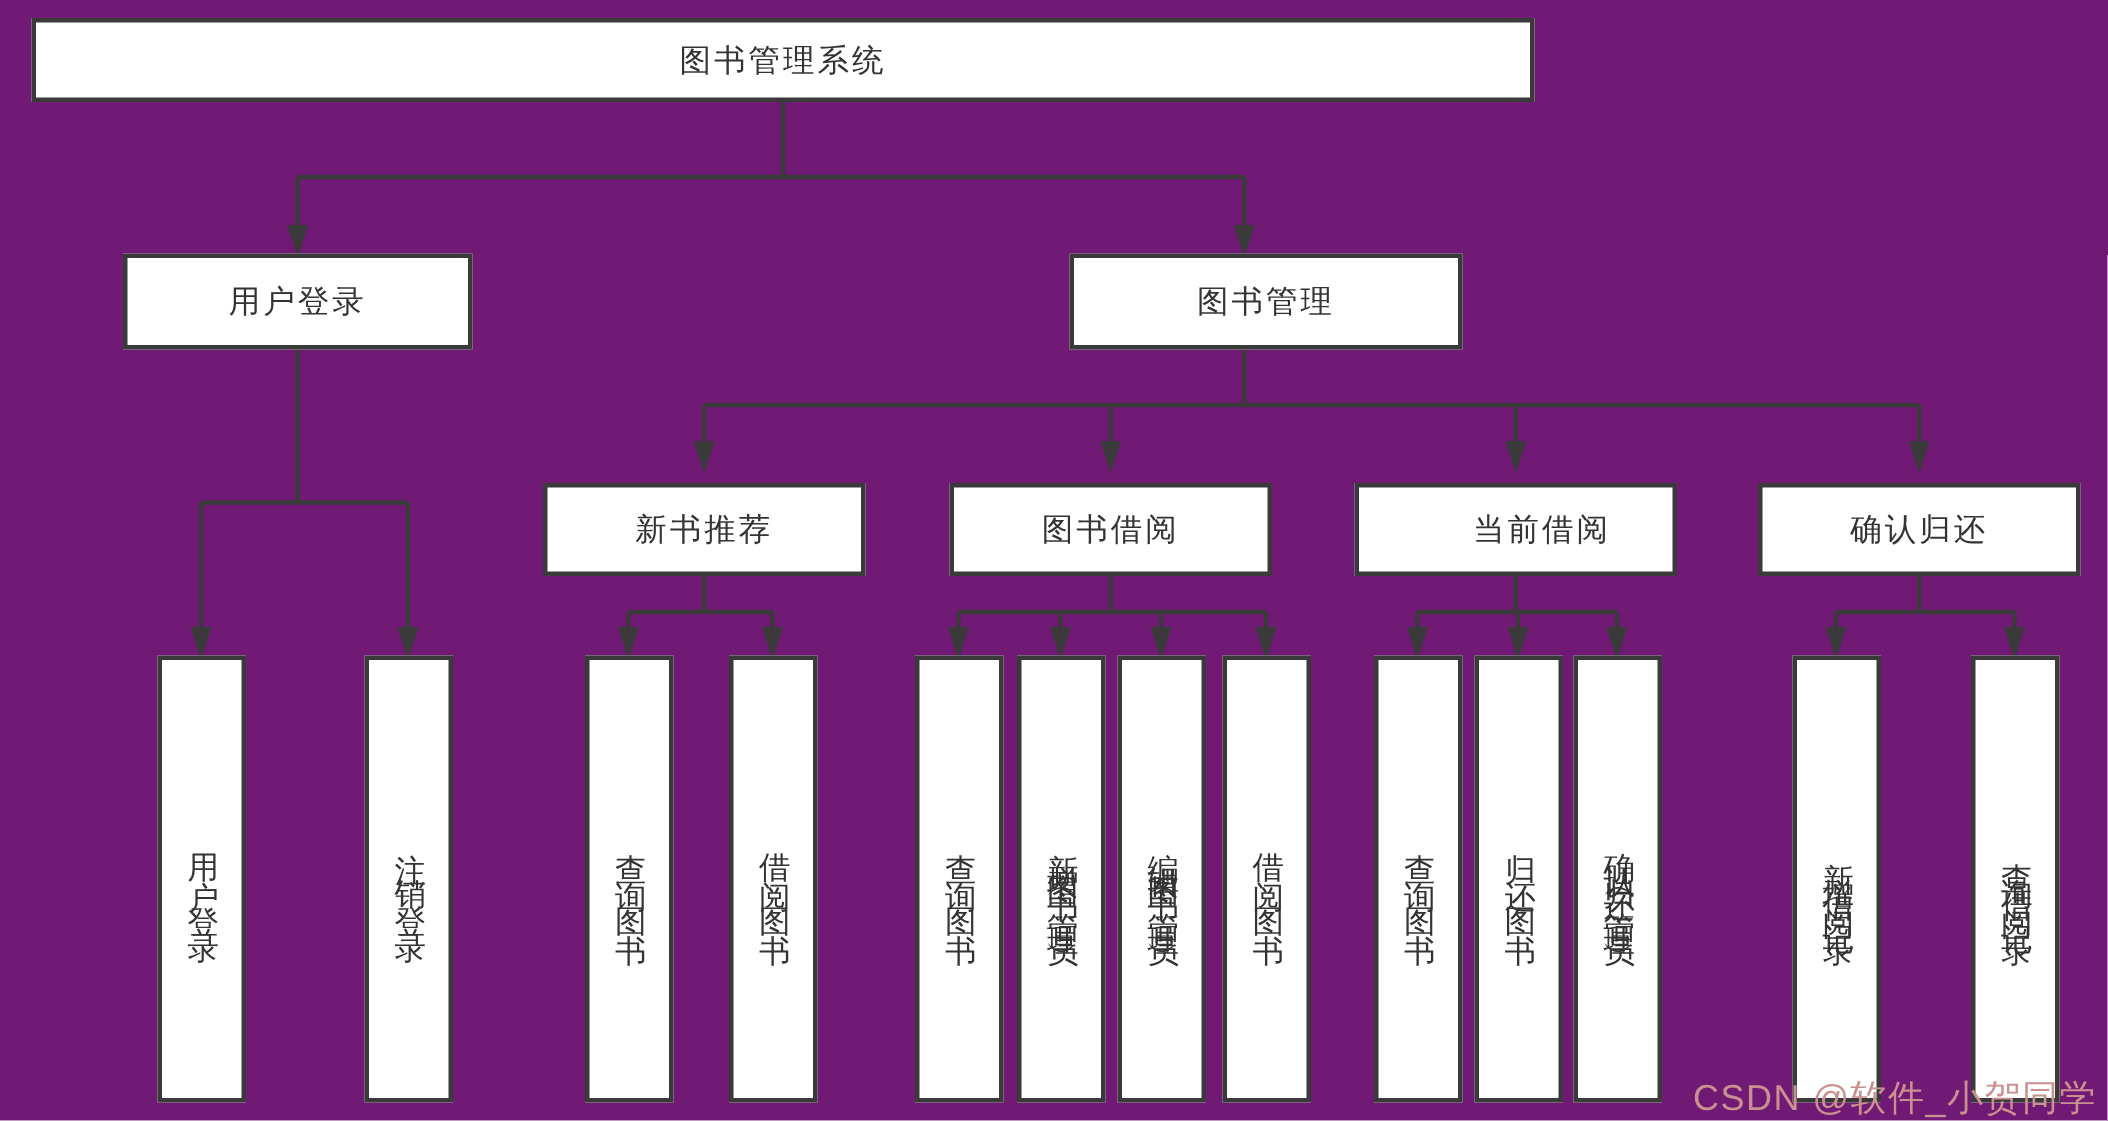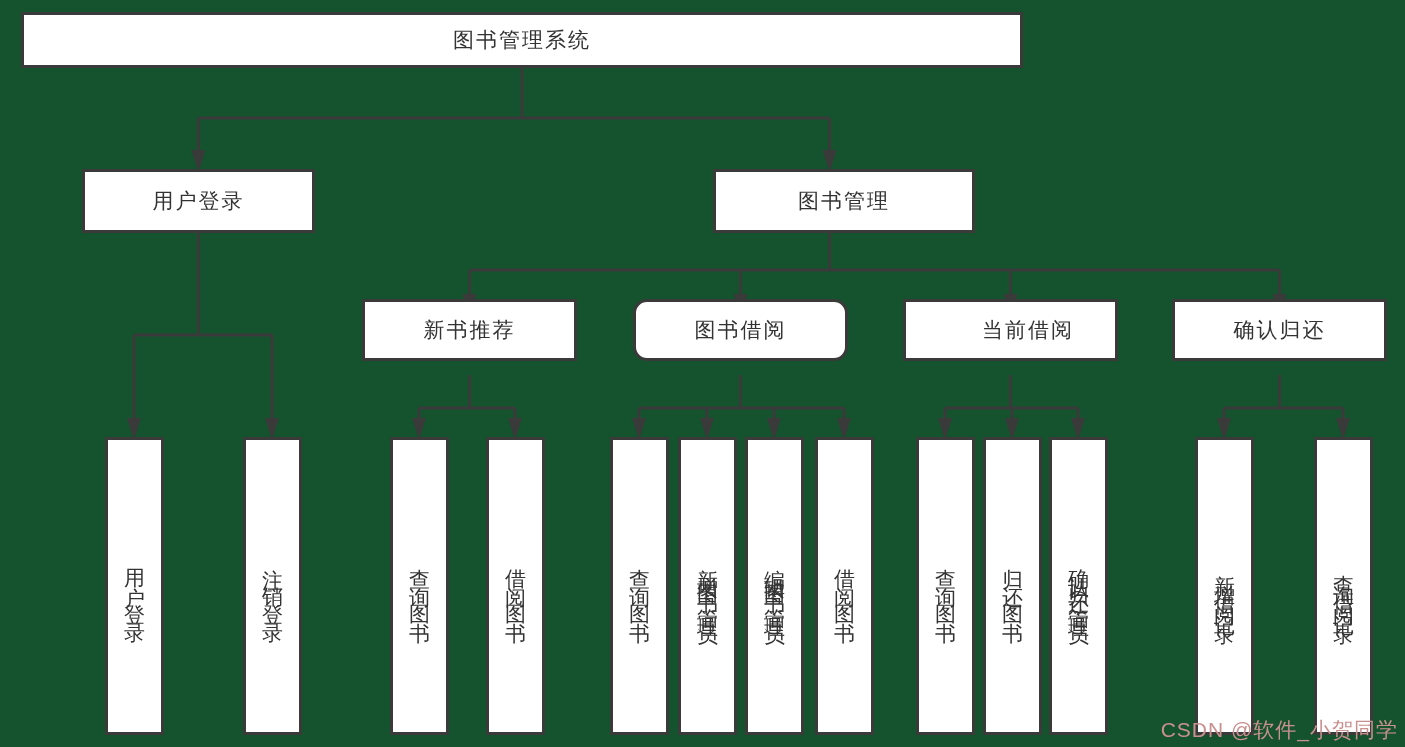--- a/index.html
+++ b/index.html
@@ -1,46 +1,46 @@
 <!DOCTYPE html>
 <html><head>
 <meta charset="utf-8">
 <style>
   html,body{margin:0;padding:0;background:#ffffff;}
   body{font-family:"Liberation Sans","DejaVu Sans",sans-serif;}
-  .canvas{position:relative;width:1405px;height:747px;background:#14532d;overflow:hidden;text-decoration:underline;}
+  .canvas{position:relative;width:1405px;height:747px;background:#701a75;overflow:hidden;text-decoration:underline;}
   .connector-svg{position:absolute;left:0;top:0;width:1405px;height:747px;}
   .connector-svg path{stroke:#3a3a3a;stroke-width:3;fill:none;}
   .connector-svg polygon{fill:#3a3a3a;stroke:none;}
   .box{
     position:absolute;box-sizing:border-box;
     border:3px solid #3a3a3a;background:#ffffff;
     display:flex;align-items:center;justify-content:center;
     color:#333333;font-size:21px;letter-spacing:2px;
   }
   .root-box{left:21px;top:12px;width:1002px;height:56px;}
   .l2a{left:82px;top:169px;width:233px;height:64px;}
   .l2b{left:713px;top:169px;width:262px;height:64px;}
-  .l3{top:299px;width:215px;height:62px;text-align:right;}
-  .l3a{left:362px;} .l3b{left:633px;border-radius:14px;} .l3c{left:903px;padding-left:35px;} .l3d{left:1172px;}
+  .l3{top:322px;width:215px;height:62px;text-align:right;}
+  .l3a{left:362px;} .l3b{left:633px;} .l3c{left:903px;padding-left:35px;} .l3d{left:1172px;}
   .vbox{
     top:437px;width:59px;height:298px;
     writing-mode:vertical-rl;text-orientation:mixed;
     letter-spacing:18px;font-size:21px;padding-top:4px;
   }
   .ls6{letter-spacing:10px;}
   .ls9{letter-spacing:8px;}
   .v1{left:105px;} .v2{left:243px;}
   .v3{left:390px;} .v4{left:486px;}
   .v5{left:610px;} .v6{left:678px;} .v7{left:745px;} .v8{left:815px;}
   .v9{left:916px;} .v10{left:983px;} .v11{left:1049px;}
   .v12{left:1195px;} .v13{left:1314px;}
   .watermark{
     position:absolute;right:7px;top:716px;z-index:5;
-    color:#c9908f;font-size:21px;letter-spacing:1px;white-space:nowrap;
+    color:#c9908f;font-size:24px;letter-spacing:1px;white-space:nowrap;
   }
 </style>
 </head>
 <body>
 
 <div class="canvas">
 
   <svg class="connector-svg" viewBox="0 0 1405 747" xmlns="http://www.w3.org/2000/svg" aria-hidden="true">
     <g>
       <path d="M522 67 V118 M198.5 118 H829.5 M198.5 118 V158 M829.5 118 V158"></path>

